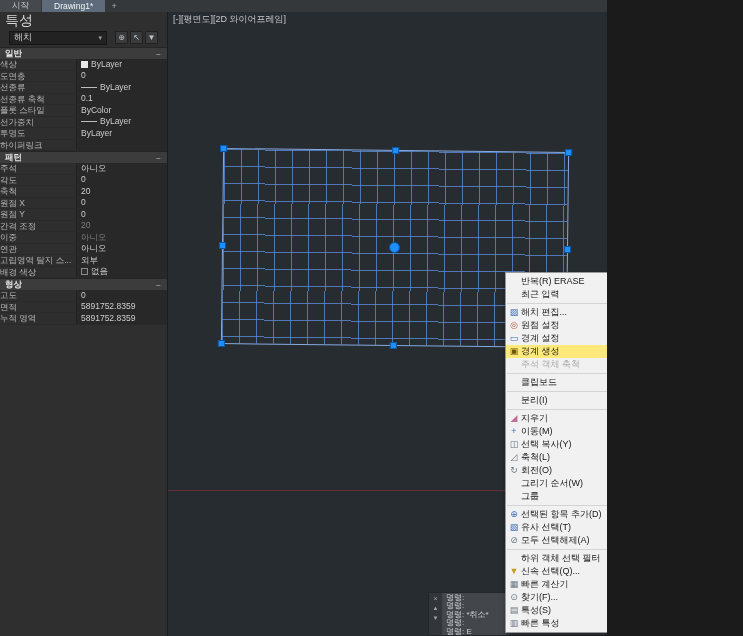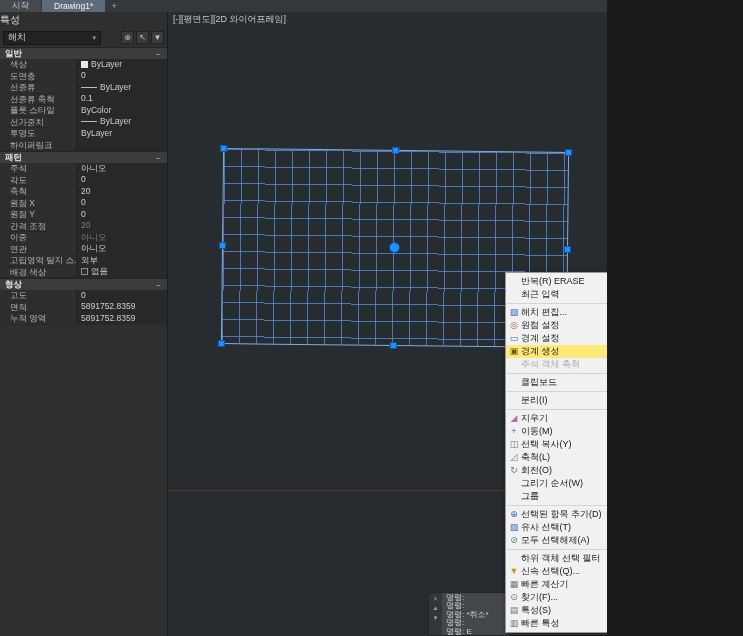--- a/index.html
+++ b/index.html
@@ -8,30 +8,30 @@
   .app{position:relative;width:607px;height:636px;background:#2b2b2b;overflow:hidden;font-size:9px;color:#cccccc}
 
   
   .tabbar{position:absolute;left:0;top:0;width:743px;height:12px;background:#35383b;display:flex;align-items:stretch}
   .tab{padding:0 12px;display:flex;align-items:center;background:#45494d;color:#c9ccce;margin-right:1px;font-size:8.5px;white-space:nowrap}
   .tab.active{background:#5d6b7a;color:#f2f4f6}
   .newtab{width:16px;display:flex;align-items:center;justify-content:center;color:#a8adb2;font-size:9px}
 
   
   .props{position:absolute;left:0;top:12px;width:168px;height:624px;background:#2f2f2f;border-right:1px solid #1c1c1c}
-  .props-title{height:16px;line-height:16px;color:#d8d8d8;font-size:10px}
-  .selector-row{display:flex;align-items:center;height:19px;padding:0 3px;gap:2px}
+  .props-title{height:16px;line-height:16px;padding-left:5px;color:#d8d8d8;font-size:14px}
+  .selector-row{display:flex;align-items:center;height:19px;padding:0 9px;gap:2px}
   .combo{flex:0 0 98px;height:14px;background:#222222;border:1px solid #151515;display:flex;align-items:center;justify-content:space-between;padding:0 4px;color:#d8d8d8}
   .combo .caret{color:#999999;font-size:7px}
   .props-tools{margin-left:auto;display:flex;gap:2px}
   .ptool{width:13px;height:13px;background:#3b3b3b;border:1px solid #212121;display:flex;align-items:center;justify-content:center;color:#b9c4cf;font-size:8px;cursor:default}
   .sec-header{display:flex;justify-content:space-between;align-items:center;height:12px;background:#3c3c3c;padding:0 6px 0 5px;color:#e3e3e3;font-weight:bold;border-top:1px solid #252525;font-size:8.5px}
   .sec-collapse{color:#b5b5b5;font-weight:normal}
   .prop-row{display:flex;height:11.5px;border-bottom:1px solid #292929;background:#2e2e2e;font-size:8.5px}
-  .prop-label{flex:0 0 76px;padding-left:10px;color:#b4b4b4;line-height:11px;white-space:nowrap;overflow:hidden}
+  .prop-label{flex:0 0 76px;color:#b4b4b4;line-height:11px;white-space:nowrap;overflow:hidden}
   .prop-value{flex:1;border-left:1px solid #212121;background:#282828;color:#cdcdcd;line-height:11px;padding-left:4px;display:flex;align-items:center;gap:3px;white-space:nowrap;overflow:hidden}
   .prop-value.dim{color:#7d7d7d}
   .swatch{width:7px;height:7px;background:#e8e8e8;display:inline-block;flex:0 0 7px}
   .swatch.none{background:#2e2e2e;border:1px solid #8a8a8a}
   .linesample{width:16px;height:1px;background:#bdbdbd;display:inline-block;flex:0 0 16px}
 
   
   .canvas{position:absolute;left:168px;top:12px;width:575px;height:624px;background:#272c31;overflow:hidden}
   .vp-label{position:absolute;left:5px;top:1px;color:#c6c9cc;font-size:9px;z-index:2}
   .redline{position:absolute;left:0;top:478px;width:100%;height:1px;background:#6f3233;opacity:.85;z-index:0}

